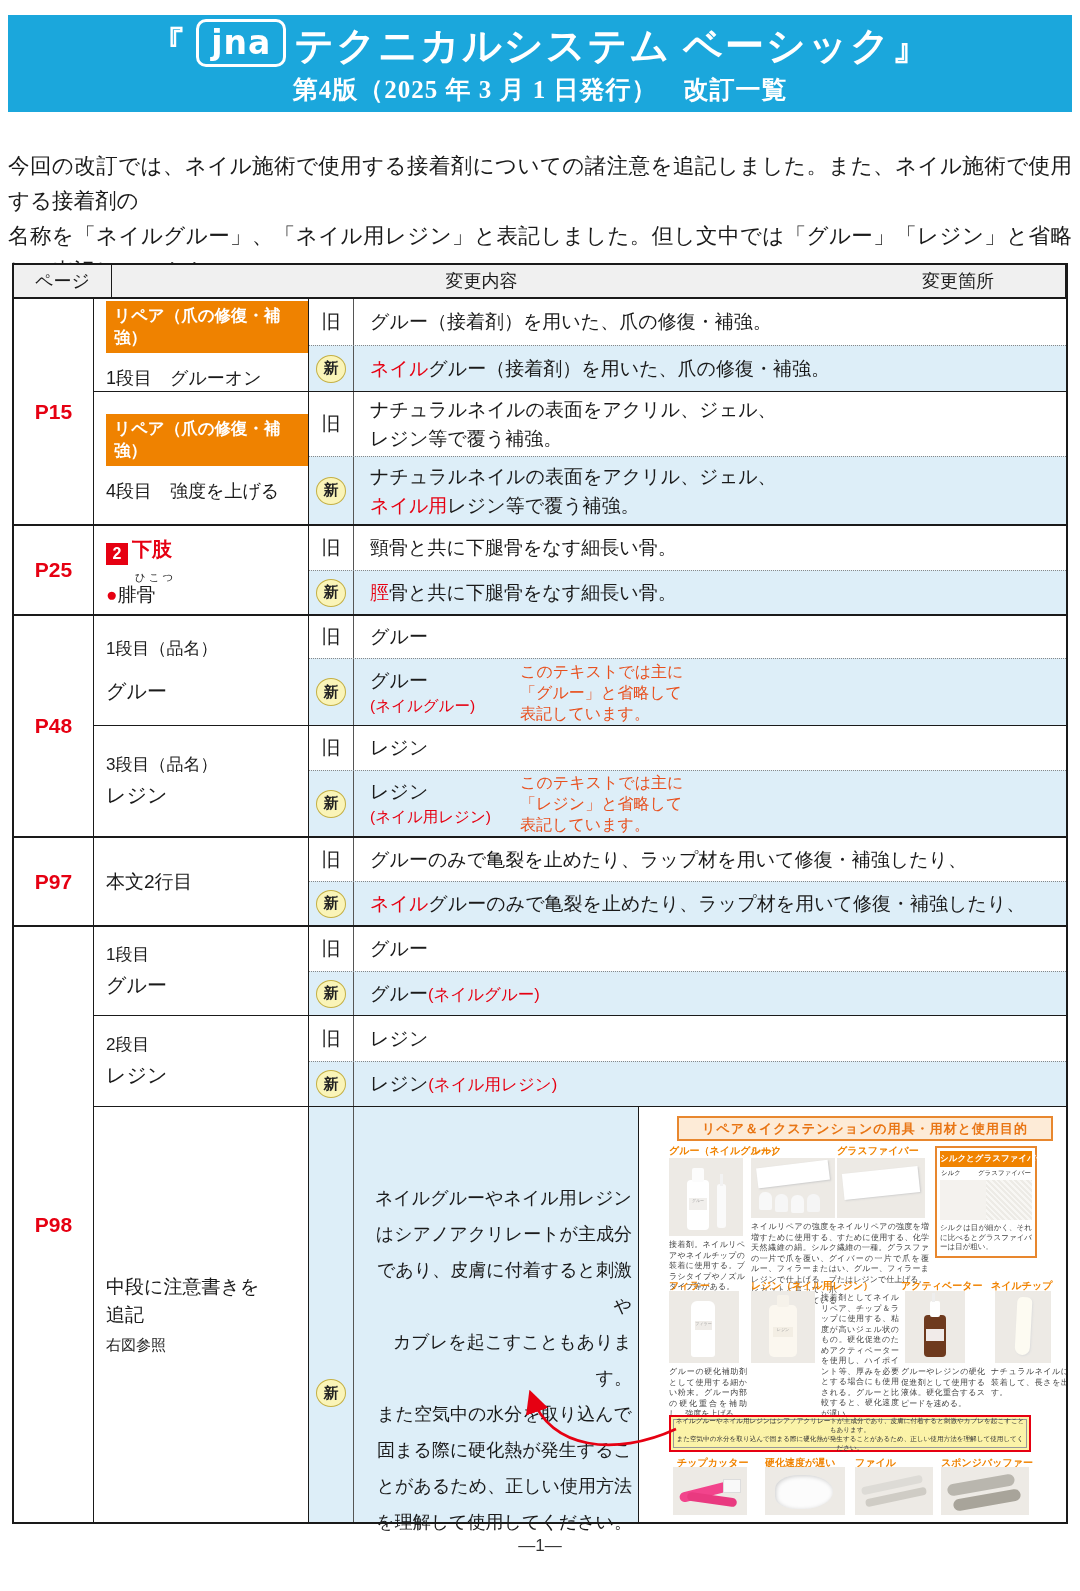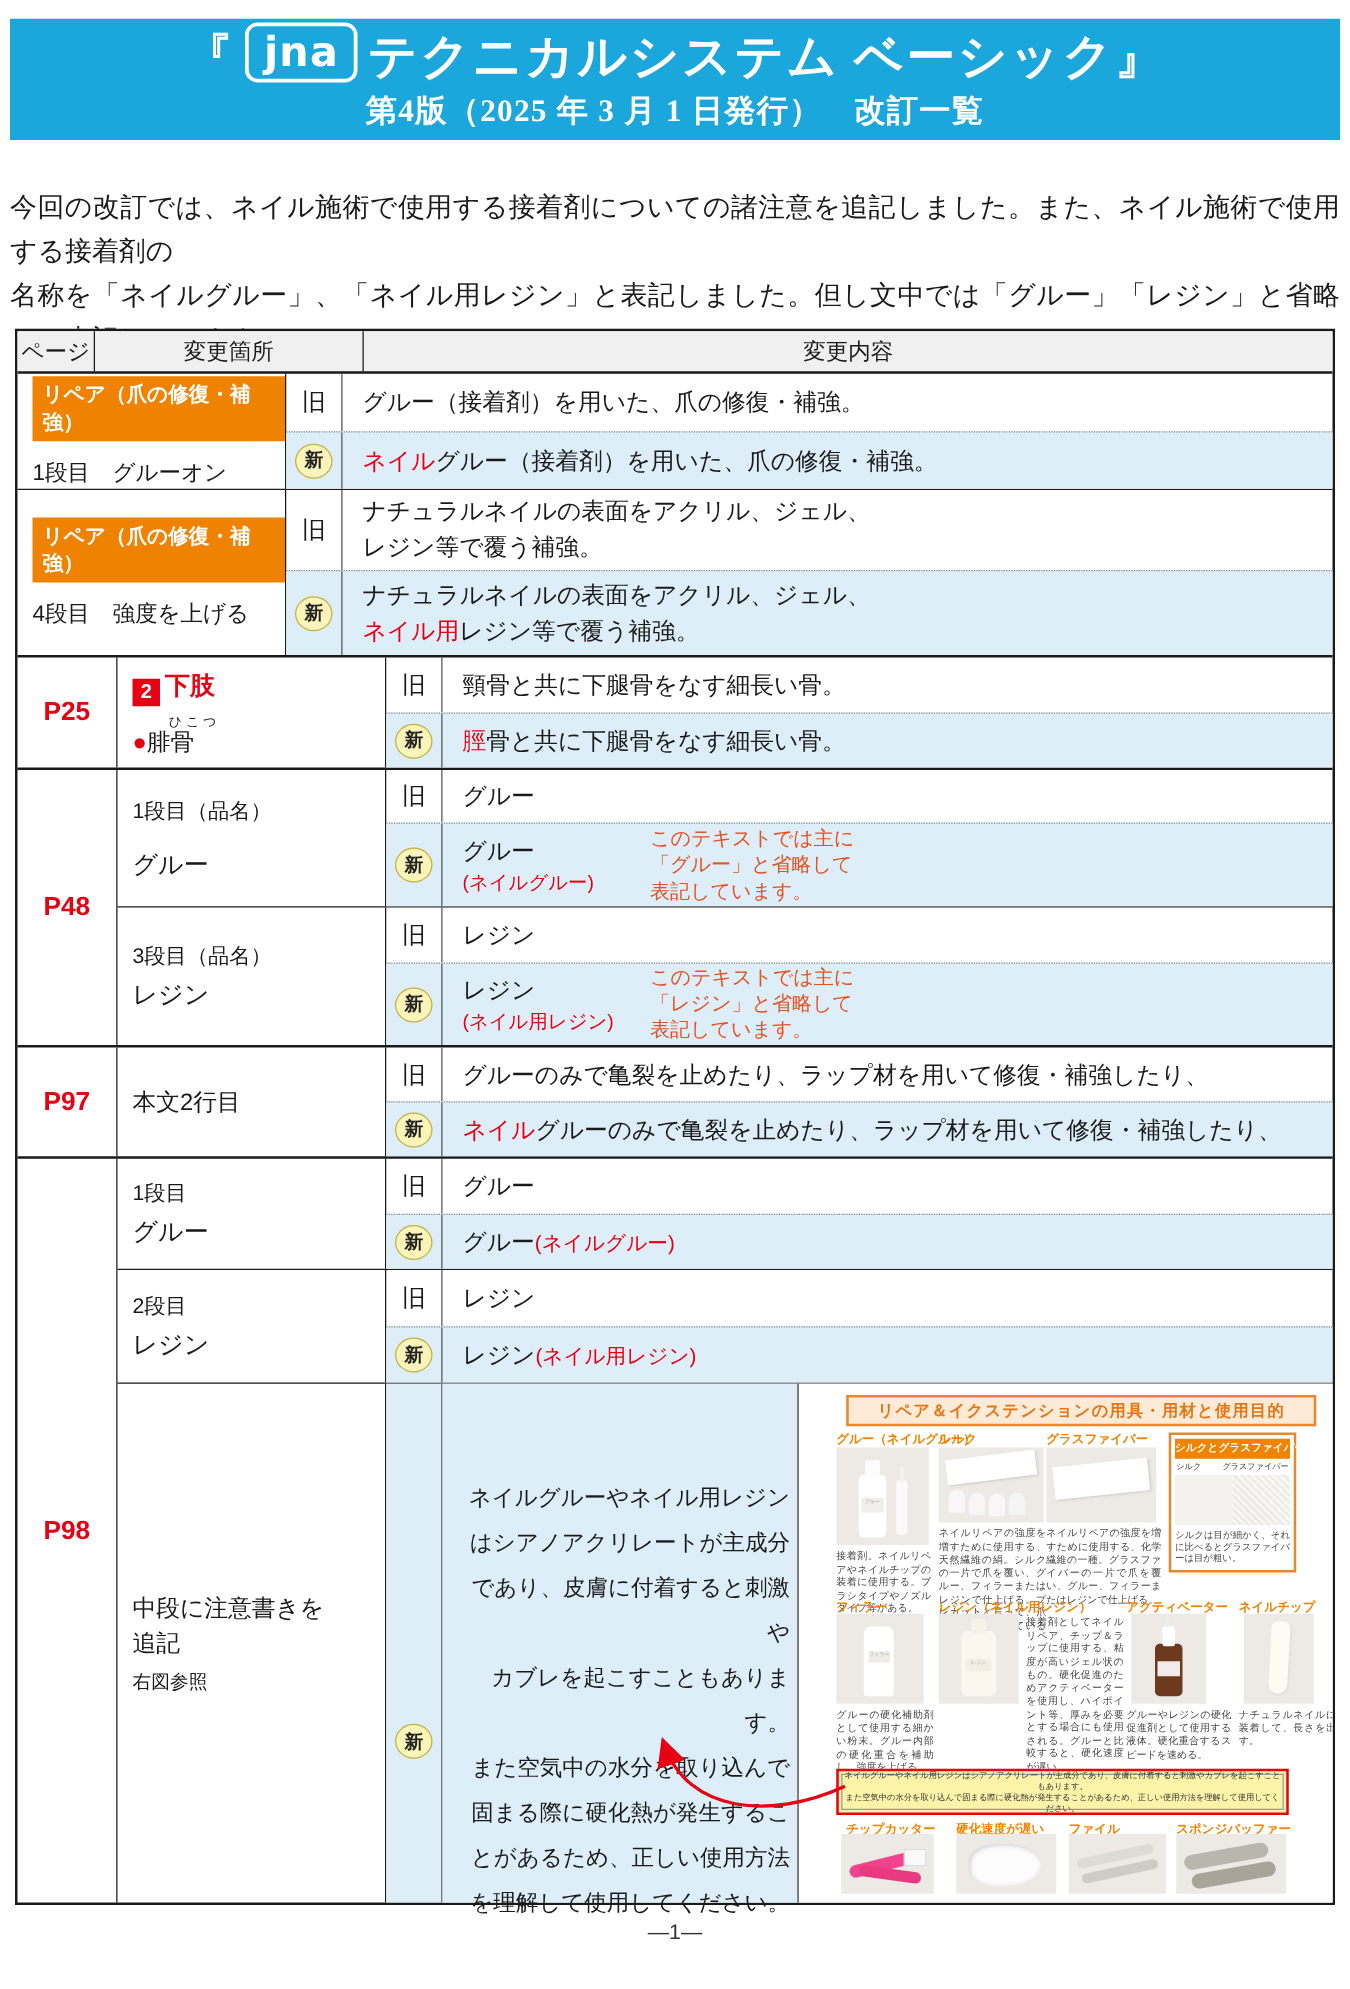--- a/index.html
+++ b/index.html
@@ -17,21 +17,21 @@
   .logo-box { display:inline-block; border:3px solid #fff; border-radius:10px; padding:0 12px; font-family:"DejaVu Sans",sans-serif; font-size:33px; font-weight:bold; line-height:42px; vertical-align:5px; margin:0 8px; letter-spacing:1px; }
   .subtitle { font-family:"Liberation Serif","DejaVu Serif",serif; font-size:25px; font-weight:bold; line-height:32px; letter-spacing:1px; }
 
   
   .intro { position:absolute; left:8px; top:149px; width:1064px; font-size:21.5px; line-height:35px; text-align:justify; }
 
   
   .rev-table { position:absolute; left:12px; top:263px; width:1056px; border:2px solid #1a1a1a; background:#fff; box-sizing:border-box; }
   .thead { display:flex; height:32px; background:#F0F0F0; border-bottom:2px solid #1a1a1a; font-size:18px; }
   .th { display:flex; align-items:center; justify-content:center; box-sizing:border-box; }
-  .th-page { width:62px; border-right:1px solid #1a1a1a; }
+  .th-page { width:98px; border-right:1px solid #1a1a1a; }
   .th-loc  { width:215px; border-right:1px solid #1a1a1a; }
   .th-content { flex:1; }
 
   .group { display:flex; }
   .group + .group { border-top:2px solid #1a1a1a; }
   .page-cell { width:80px; border-right:1px solid #1a1a1a; display:flex; align-items:center; justify-content:center;
                color:#E60012; font-weight:bold; font-size:21px; box-sizing:border-box; }
   .group-body { flex:1; }
   .subgroup { display:flex; }
   .subgroup + .subgroup { border-top:1px solid #1a1a1a; }
@@ -105,25 +105,26 @@
 
 <div class="intro">
   <div>今回の改訂では、ネイル施術で使用する接着剤についての諸注意を追記しました。また、ネイル施術で使用する接着剤の</div>
   <div>名称を「ネイルグルー」、「ネイル用レジン」と表記しました。但し文中では「グルー」「レジン」と省略して表記しています。</div>
 </div>
 
 <div class="rev-table">
 
   <div class="thead">
     <div class="th th-page">ページ</div>
+    <div class="th th-content">変更内容</div>
     <div class="th th-loc">変更箇所</div>
-    <div class="th th-content">変更内容</div>
   </div>
 
   <div class="group">
+    <div class="page-cell">P15</div>
     <div class="group-body">
       <div class="subgroup">
         <div class="loc-cell">
           <span class="orange-badge">リペア（爪の修復・補強）</span>
           <span class="loc-label">1段目　グルーオン</span>
         </div>
         <div class="rowset">
           <div class="row" style="height:46px">
             <div class="badge-col">
                 <span class="old-mark">旧</span>

